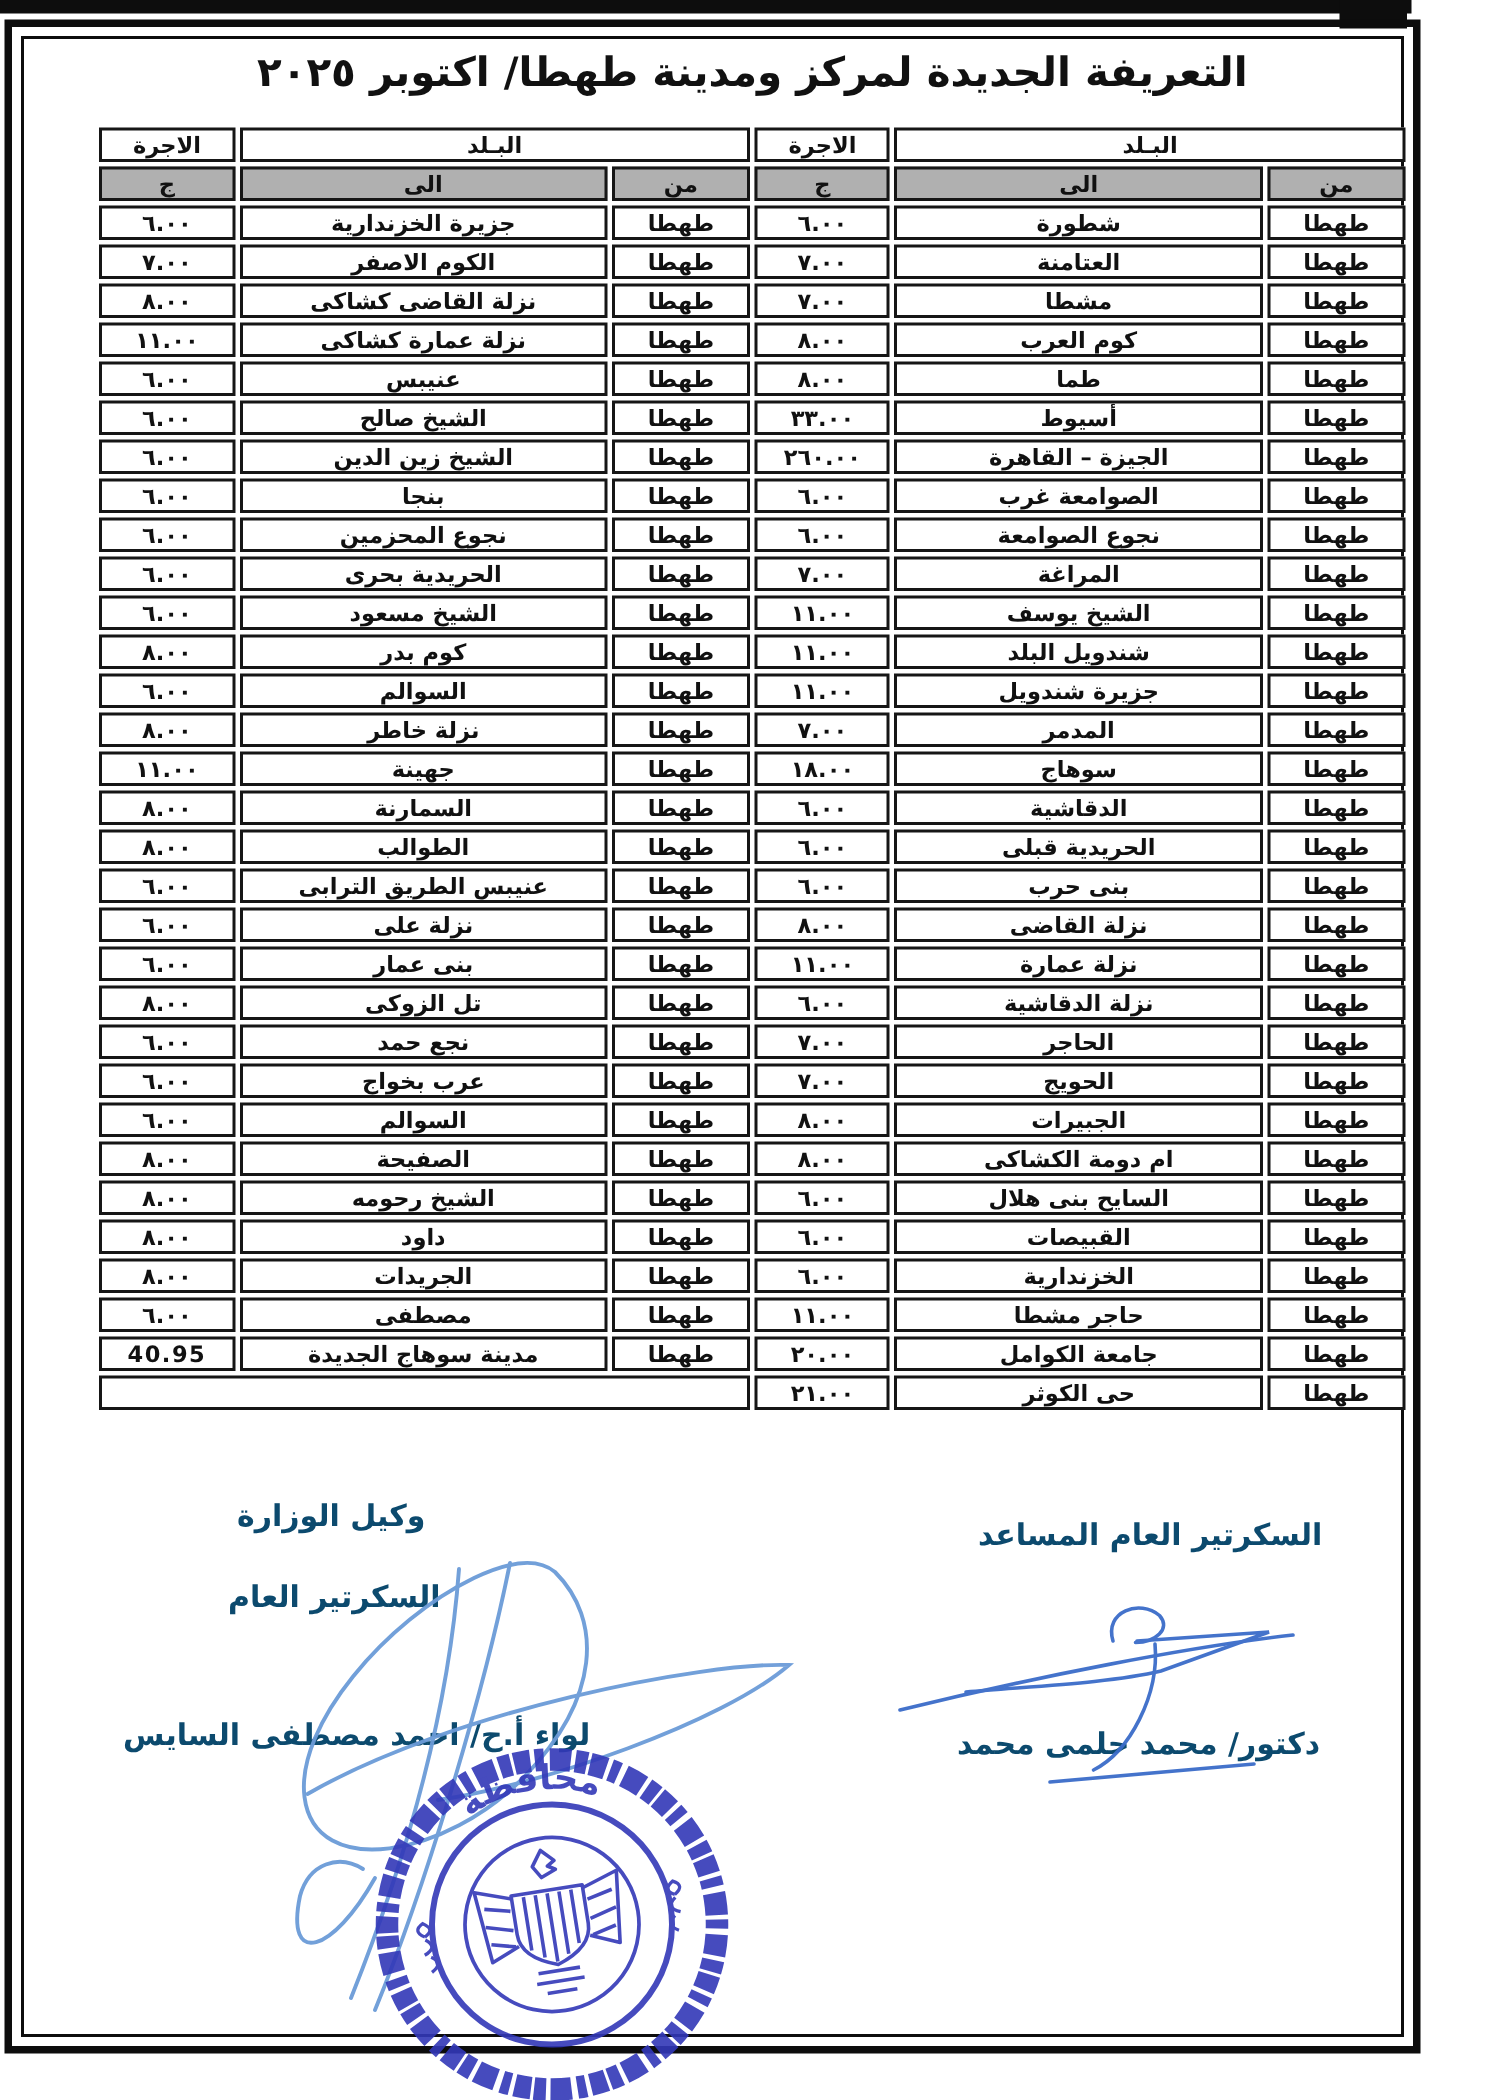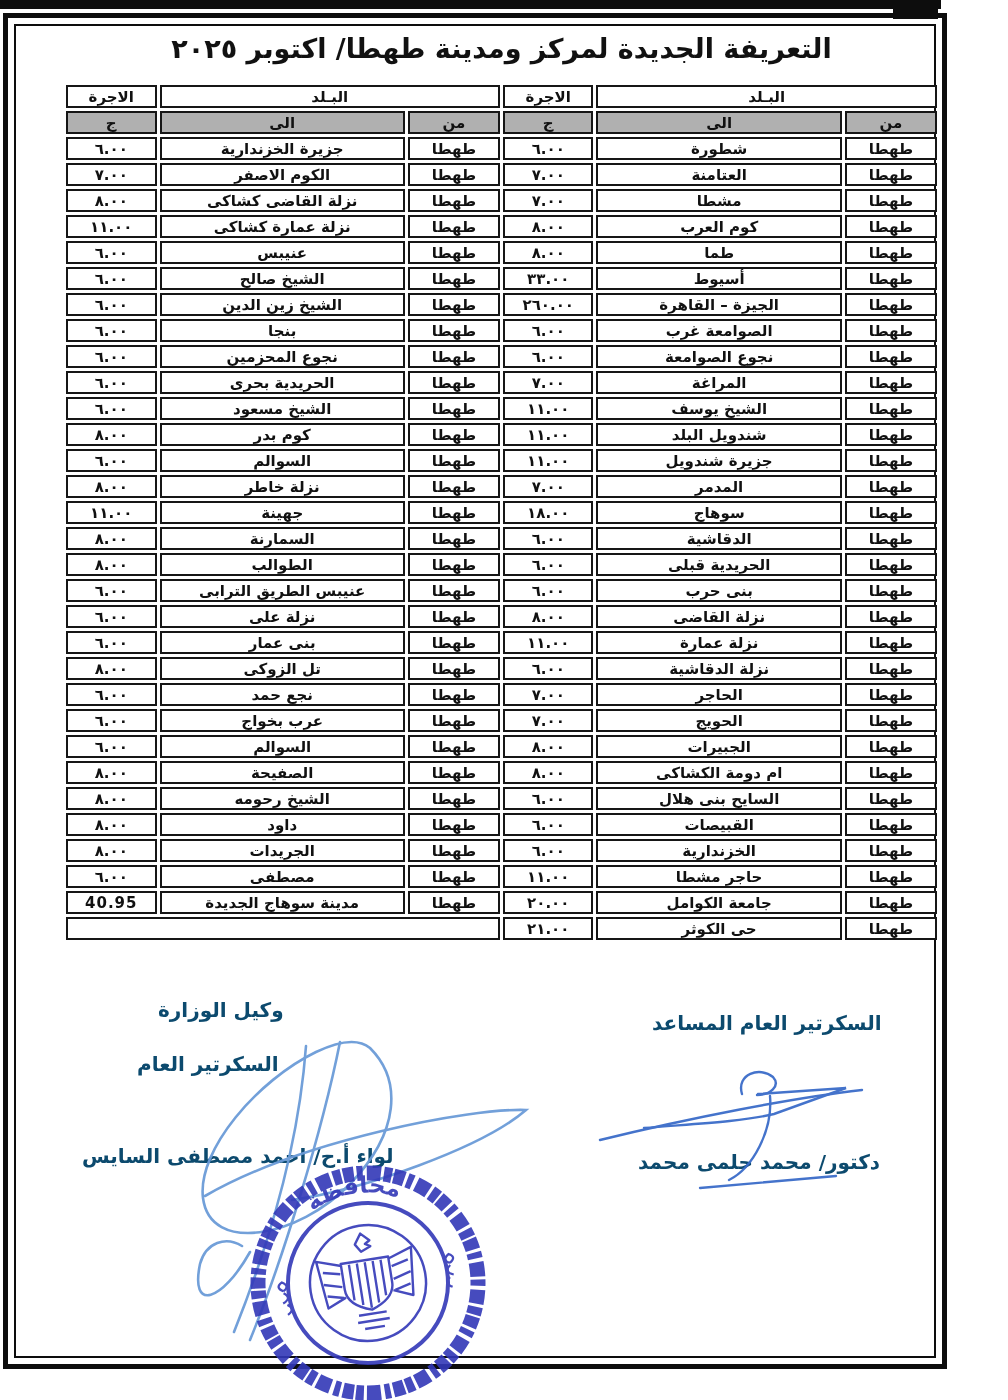--- a/index.html
+++ b/index.html
@@ -316,21 +316,21 @@
       <tr>
         <td>طهطا</td>
         <td>حى الكوثر</td>
         <td class="fare-num">٢١.٠٠</td>
         <td class="c-empty" colspan="3"></td>
       </tr>
     </tbody>
 </table>
 
 <div class="sig" style="left:158px;top:998px">وكيل الوزارة</div>
-<div class="sig" style="left:137px;top:1052px">السكرتير العام</div>
+<div class="sig" style="left:152px;top:1052px">السكرتير العام</div>
 <div class="sig" style="left:82px;top:1144px">لواء أ.ح/ احمد مصطفى السايس</div>
 <div class="sig" style="left:652px;top:1011px">السكرتير العام المساعد</div>
 <div class="sig" style="left:638px;top:1150px">دكتور/ محمد حلمى محمد</div>
 
 <svg class="sig-overlay" viewBox="0 970 1008 430">
 
   <g fill="none" stroke="#6b9bd8" stroke-width="2.6" stroke-linecap="round" opacity="0.95">
     <path d="M370,1048 C402,1080 400,1132 350,1184 C298,1238 210,1254 203,1198 C197,1150 258,1080 316,1052 C339,1041 358,1038 370,1048"></path>
     <path d="M340,1042 C322,1132 282,1262 250,1340"></path>
     <path d="M306,1046 C299,1142 270,1242 234,1332"></path>

